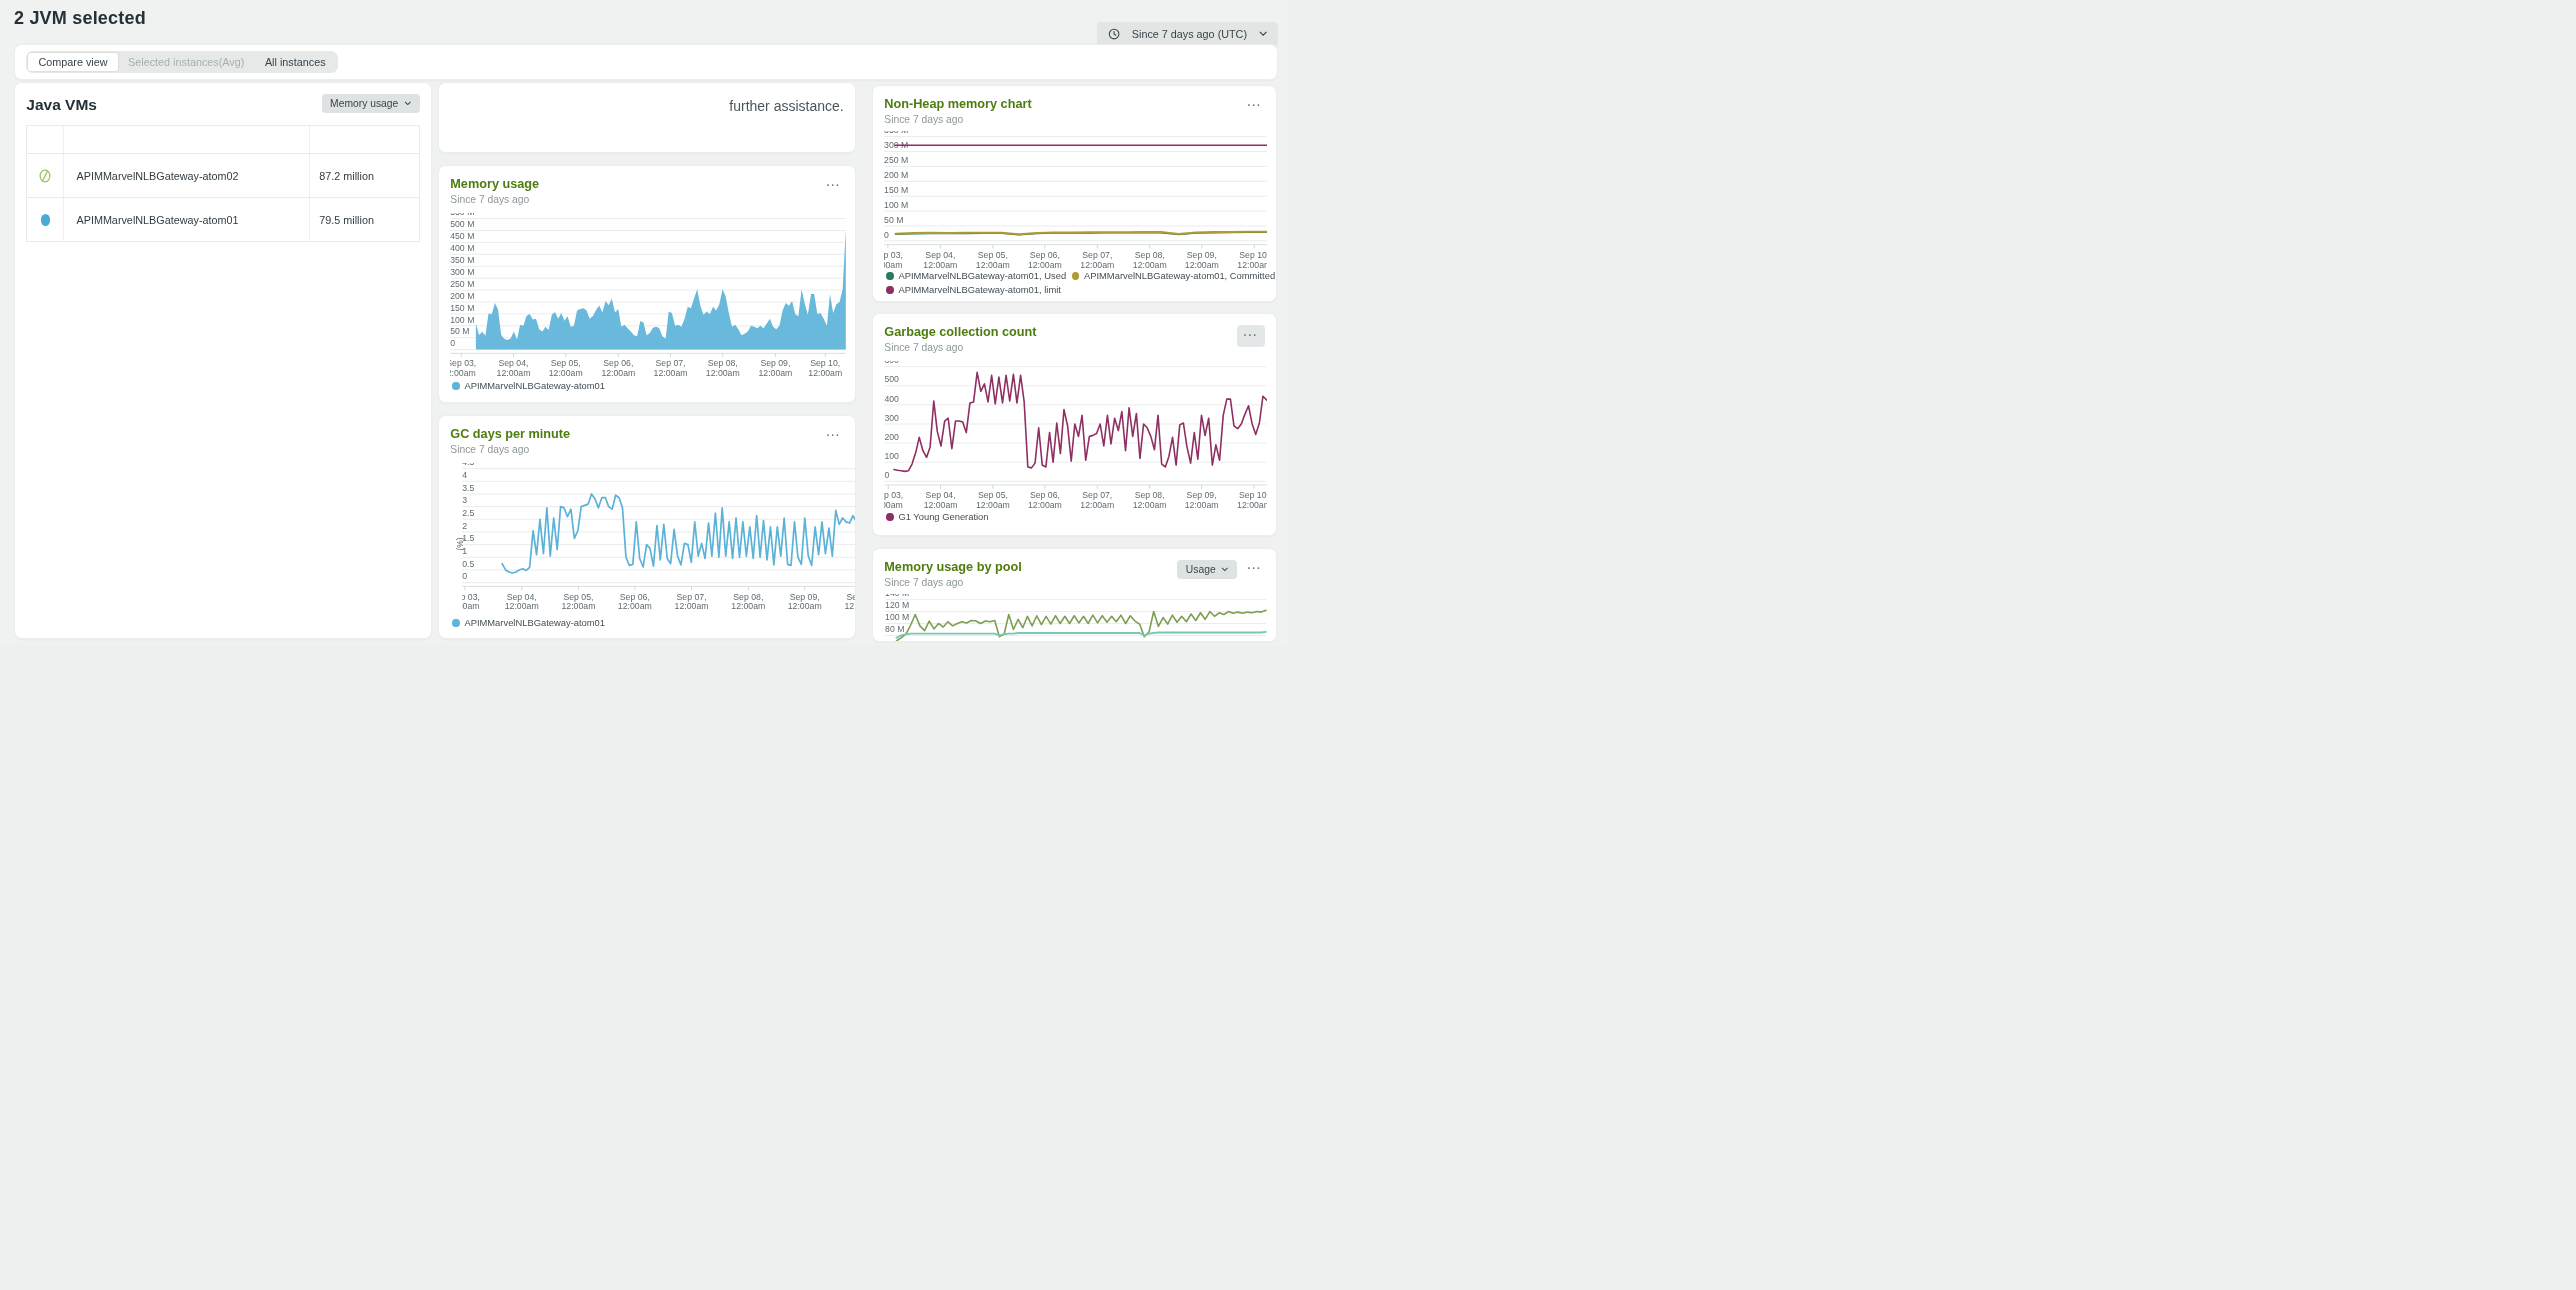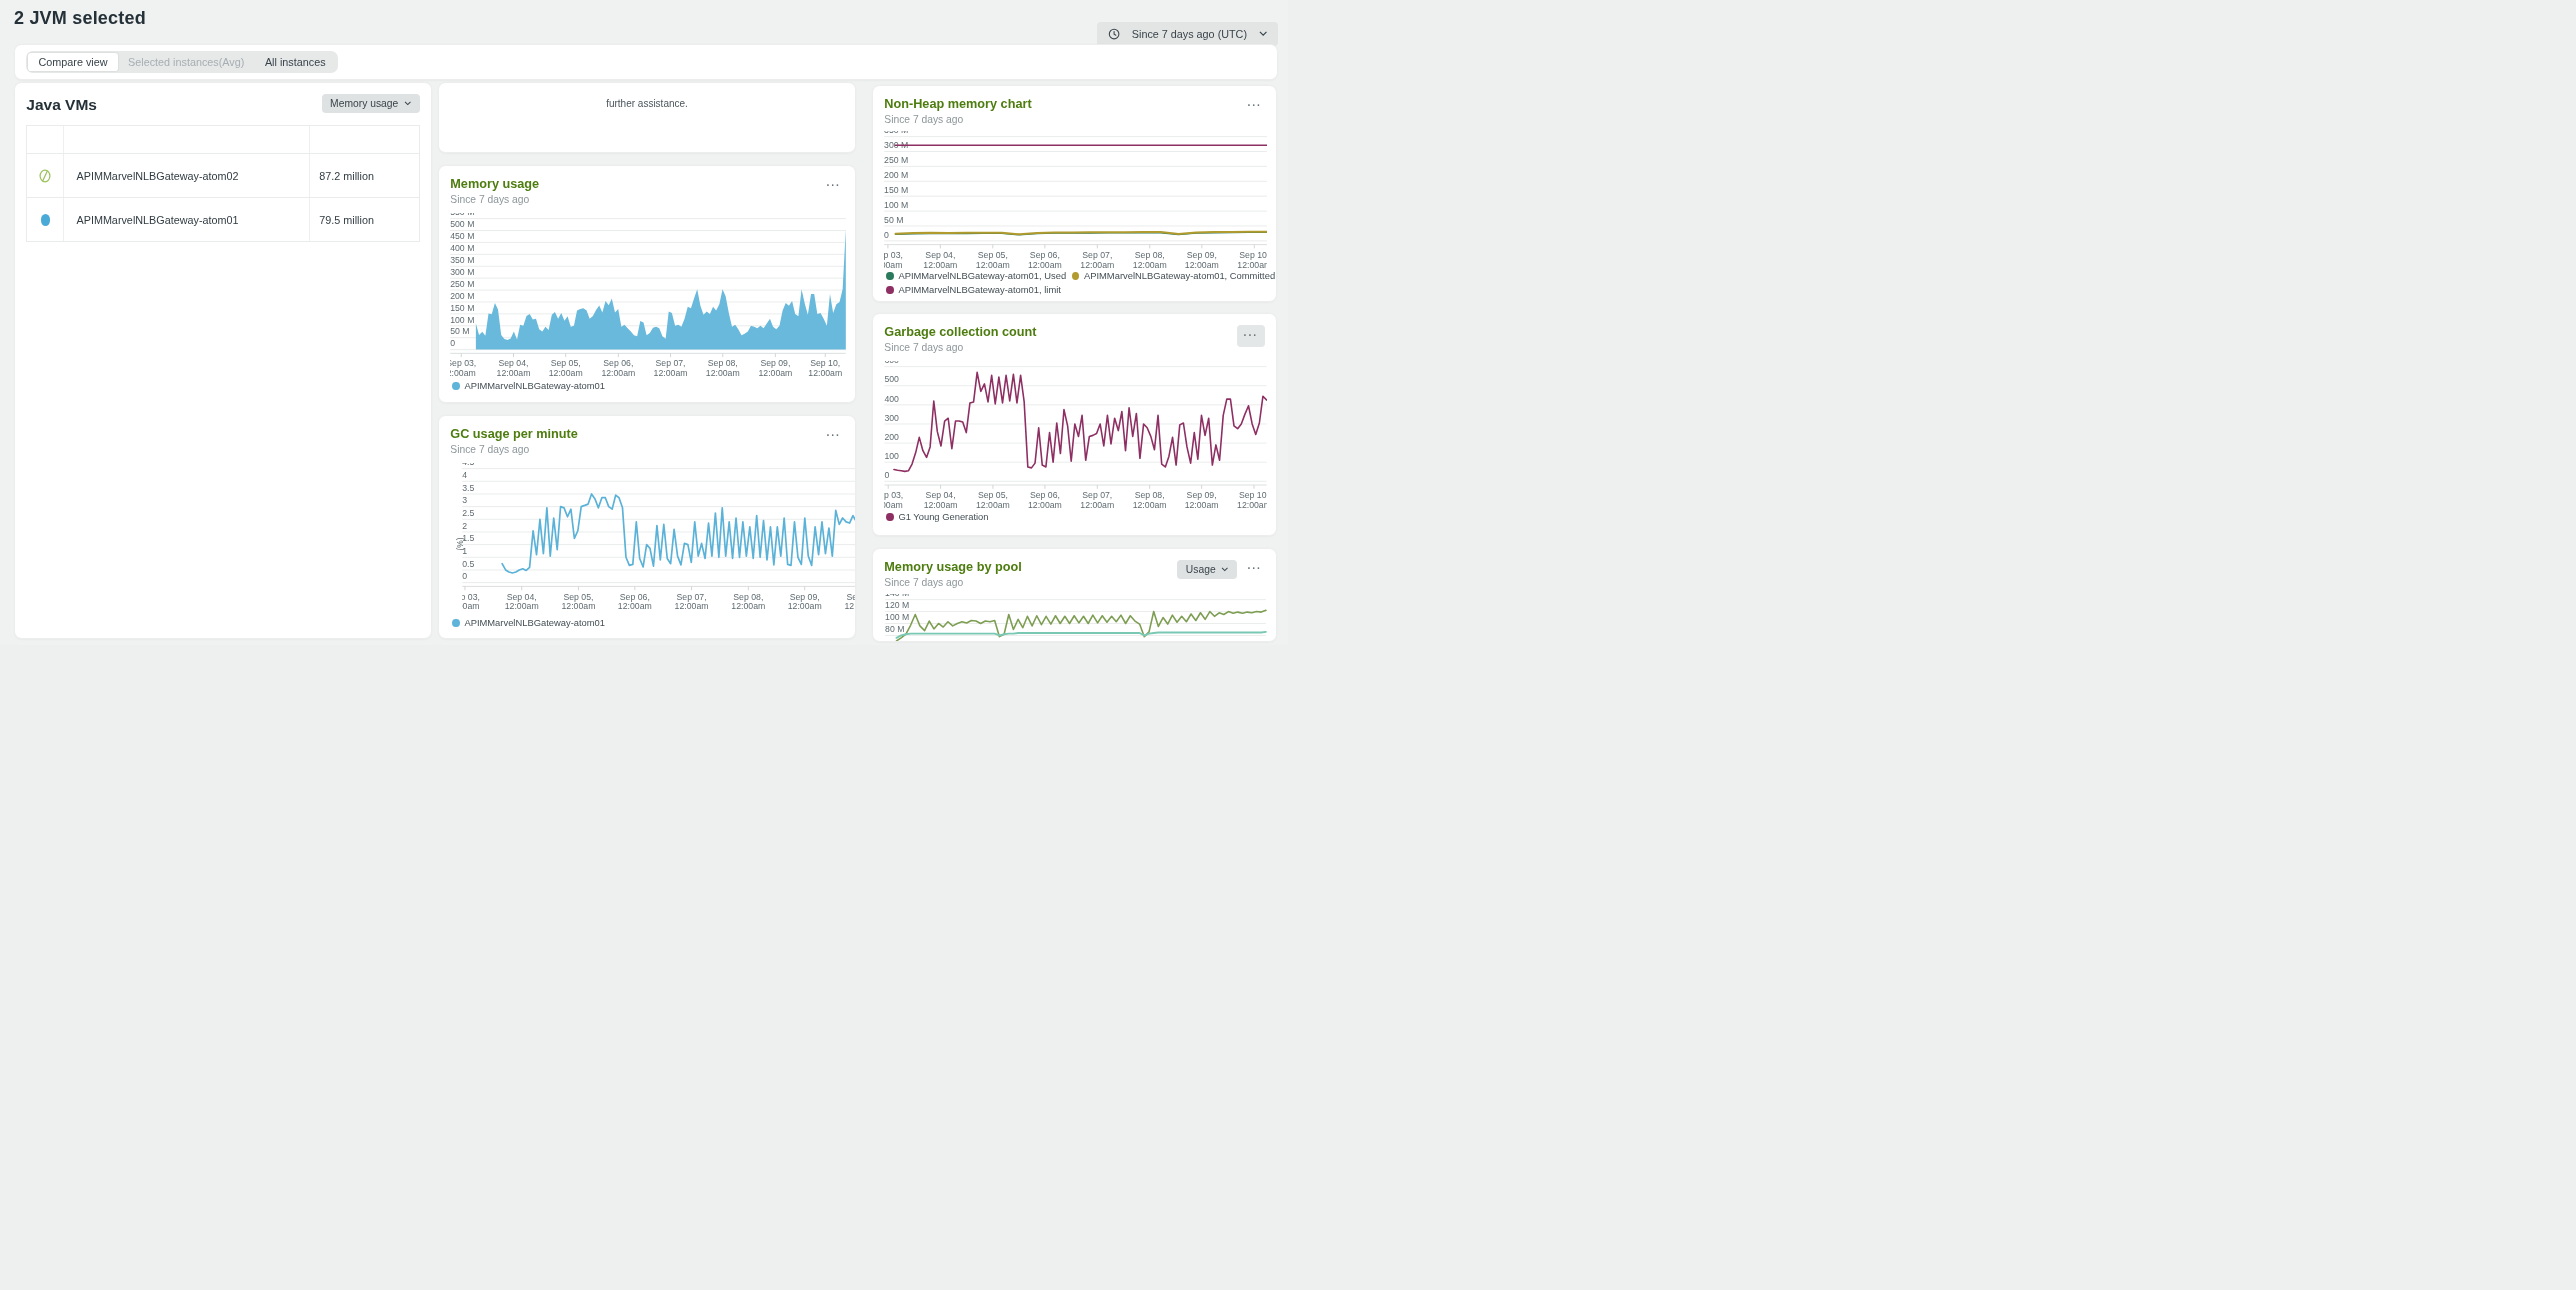--- a/index.html
+++ b/index.html
@@ -31,21 +31,21 @@
   
   .jvm-title{font-size:15.5px;font-weight:700;color:#253138;margin-top:1.9px;}
   .tbl{margin-top:11.3px;border:0.9px solid #eaecec;}
   .trow{display:flex;align-items:stretch;height:43px;border-top:0.9px solid #eaecec;cursor:pointer;}
   .trow.thead{height:27px;border-top:none;cursor:default;}
   .c-icon{width:36px;border-right:0.9px solid #eef0f0;display:flex;align-items:center;justify-content:center;}
   .c-name{flex:1;padding:0 12.2px;font-size:10.8px;color:#313c42;display:flex;align-items:center;}
   .c-val{width:90px;border-left:0.9px solid #eef0f0;padding:0 9.4px;font-size:10.8px;color:#313c42;display:flex;align-items:center;}
   .dot-blue{width:9.4px;height:11.3px;border-radius:50%;}
   
-  .notice{font-size:10px;color:#4b565c;text-align:center;padding-top:3.8px;}
+  .notice{font-size:14px;color:#4b565c;text-align:right;padding-top:3.8px;}
   
   .chart-host{position:relative;}
   .ylab{position:absolute;left:-8.4px;top:50%;transform:rotate(-90deg);font-size:8.4px;color:#5f6b70;}
   svg text{font-family:"Liberation Sans",sans-serif;}
   .legend{display:flex;gap:15px;margin-top:2.8px;padding-left:1.9px;flex-wrap:wrap;}
   .legend.grid2{display:grid;grid-template-columns:1fr 1fr;gap:2.8px 5.6px;}
   .li{display:flex;align-items:center;gap:4.7px;font-size:9.4px;color:#434e54;cursor:pointer;white-space:nowrap;}
   .li .dot{width:7.5px;height:8.4px;border-radius:50%;flex:0 0 auto;}
 </style>
 </head>
@@ -171,21 +171,21 @@
         <span class="li">
           <span class="dot" style="background: rgb(95, 180, 217);"></span>
           <span>APIMMarvelNLBGateway-atom01</span>
         </span>
       </div>
   </div>
 
   <div class="card" style="left:438px;top:415px;width:418px;height:224px;overflow:hidden;">
     <div class="card-h">
       <div>
-        <div class="ct">GC usage per minute</div>
+        <div class="ct">GC days per minute</div>
         <div class="cs">Since 7 days ago</div>
       </div>
       <button class="dots">···</button>
     </div>
     <div class="chart-host" style="margin-top:7.5px;margin-left:11.3px;">
       <span class="ylab">(%)</span>
     <svg width="400" height="152" style="display:block;overflow:hidden" viewBox="0 0 426 162">
           <line x1="0" x2="426" y1="6" y2="6" stroke="#e9ebeb" stroke-width="1"></line>
           <text x="0" y="2.5" font-size="9.3" fill="#5f6b70">4.5</text>
           <line x1="0" x2="426" y1="19.5" y2="19.5" stroke="#e9ebeb" stroke-width="1"></line>

